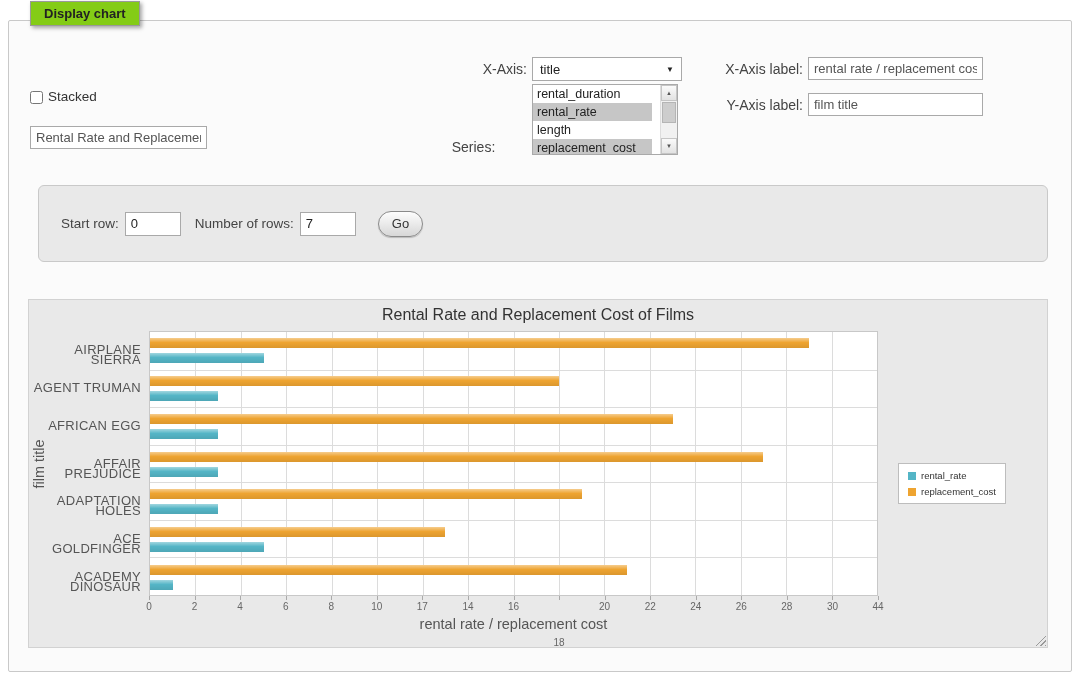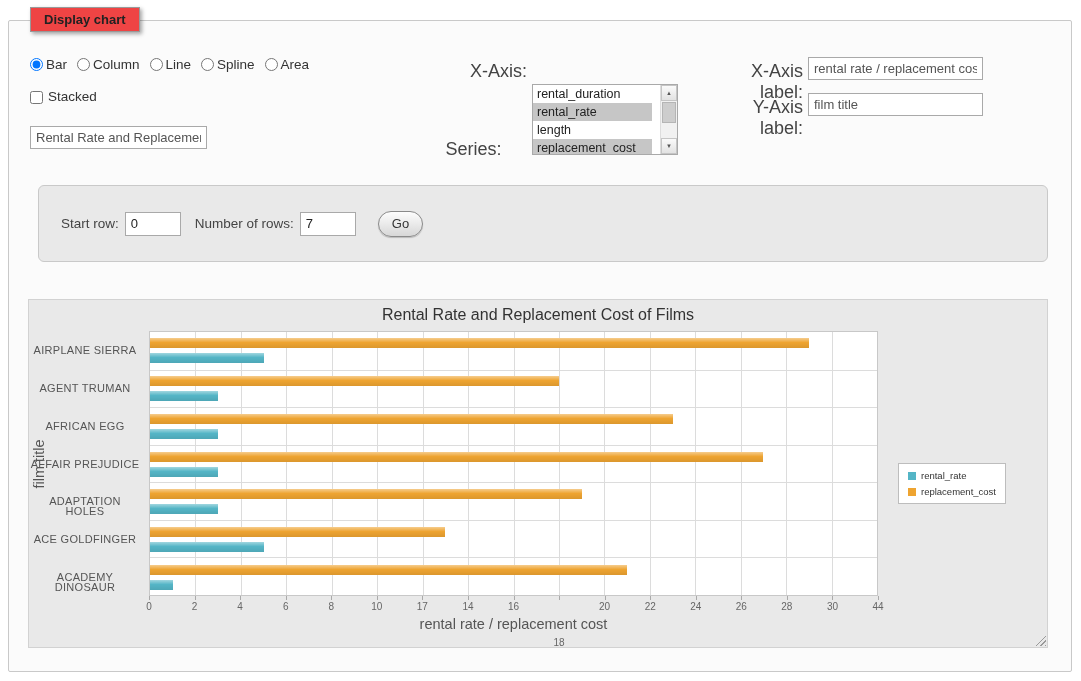--- a/index.html
+++ b/index.html
@@ -12,27 +12,27 @@
     overflow: hidden;
     font-size: 13px;
   }
   .page { position: absolute; inset: 0; }
 
   .fieldset-border {
     position: absolute; left: 8px; top: 20px; width: 1064px; height: 652px;
     border: 1px solid #c9c9c9; background: #fbfbfb; border-radius: 2px;
   }
   .legend-box {
-    position: absolute; left: 30px; top: 7px; z-index: 3;
-    background: #ef4444; border: 1px solid #999; padding: 4px 13px;
+    position: absolute; left: 30px; top: 1px; z-index: 3;
+    background: #84cc16; border: 1px solid #999; padding: 4px 13px;
     font-weight: bold; font-size: 13px; color: #222;
     box-shadow: 2px 2px 4px rgba(0,0,0,0.35);
   }
 
-  .lbl { position: absolute; color: #444; font-size: 18px; }
+  .lbl { position: absolute; color: #444; font-size: 14px; }
   .radio-row {
     position: absolute; left: 30px; top: 57px;
     display: flex; align-items: center; gap: 10px; font-size: 13.5px; color: #333;
   }
   .radio-item { display: flex; align-items: center; gap: 3px; cursor: default; }
   input[type=radio], input[type=checkbox] { width: 13px; height: 13px; margin: 0; }
   .stacked-row {
     position: absolute; left: 30px; top: 89px;
     display: flex; align-items: flex-end; gap: 5px; font-size: 13.5px; color: #333;
   }
@@ -96,22 +96,22 @@
   }
   .chart-title { position: absolute; left: 0; right: 0; top: 6px; text-align: center; font-size: 16px; color: #333; }
   .plot {
     position: absolute; left: 120px; top: 31px; width: 729px; height: 265px;
     background: #fff; border: 1px solid #c8c8c8;
   }
   .gridline-v { position: absolute; top: 0; bottom: 0; width: 1px; background: #dcdcdc; }
   .gridline-h { position: absolute; left: 0; right: 0; height: 1px; background: #dcdcdc; }
   .bar { position: absolute; height: 10px; }
   .ycat {
-    position: absolute; left: 0; width: 112px; text-align: center;
-    font-size: 11px; line-height: 10px; color: #555; letter-spacing: 0.3px;
+    position: absolute; left: 0; width: 112px; text-align: right;
+    font-size: 13px; line-height: 10px; color: #555; letter-spacing: 0.3px;
   }
   .xtick { position: absolute; width: 30px; margin-left: -15px; text-align: center; top: 301px; font-size: 10px; color: #666; }
   .tickmark { position: absolute; top: 296px; width: 1px; height: 4px; background: #aaa; }
   .xlabel-axis { position: absolute; left: 120px; width: 729px; top: 316px; text-align: center; font-size: 14.5px; color: #555; }
   .ylabel-axis {
     position: absolute; left: -50px; top: 156px; width: 120px; text-align: center;
     transform: rotate(-90deg); font-size: 14.5px; color: #555;
   }
   .chart-legend {
     position: absolute; left: 869px; top: 163px;
@@ -129,51 +129,33 @@
 </style>
 </head>
 <body>
 
 <div class="page">
   <div class="fieldset-border"></div>
   <div class="legend-box">
     <span>Display chart</span>
   </div>
 
-  <div class="radio-row">
-    <label class="radio-item">
-      <input type="radio" name="charttype" checked="" style="">
-      <span>Bar</span>
-    </label>
-    <label class="radio-item">
-      <input type="radio" name="charttype" style="">
-      <span>Column</span>
-    </label>
-    <label class="radio-item">
-      <input type="radio" name="charttype" style="">
-      <span>Line</span>
-    </label>
-    <label class="radio-item">
-      <input type="radio" name="charttype" style="">
-      <span>Spline</span>
-    </label>
-    <label class="radio-item">
-      <input type="radio" name="charttype" style="">
-      <span>Area</span>
-    </label>
-  </div>
 
   <label class="stacked-row">
     <input type="checkbox" style="">
     <span>Stacked</span>
   </label>
 
   <input class="text-input" id="chart-title-input" value="Rental Rate and Replacement Cost of Films" style="">
 
   <div class="lbl xaxis-lbl">X-Axis:</div>
+  <div class="select">
+    <span>title</span>
+    <span class="sel-arrow">▼</span>
+  </div>
 
   <div class="lbl series-lbl">Series:</div>
   <div class="listbox">
     <div class="lb-opts">
       <div class="lb-opt">rental_duration</div>
       <div class="lb-opt selected">rental_rate</div>
       <div class="lb-opt">length</div>
       <div class="lb-opt selected">replacement_cost</div>
     </div>
     <div class="lb-scroll">

